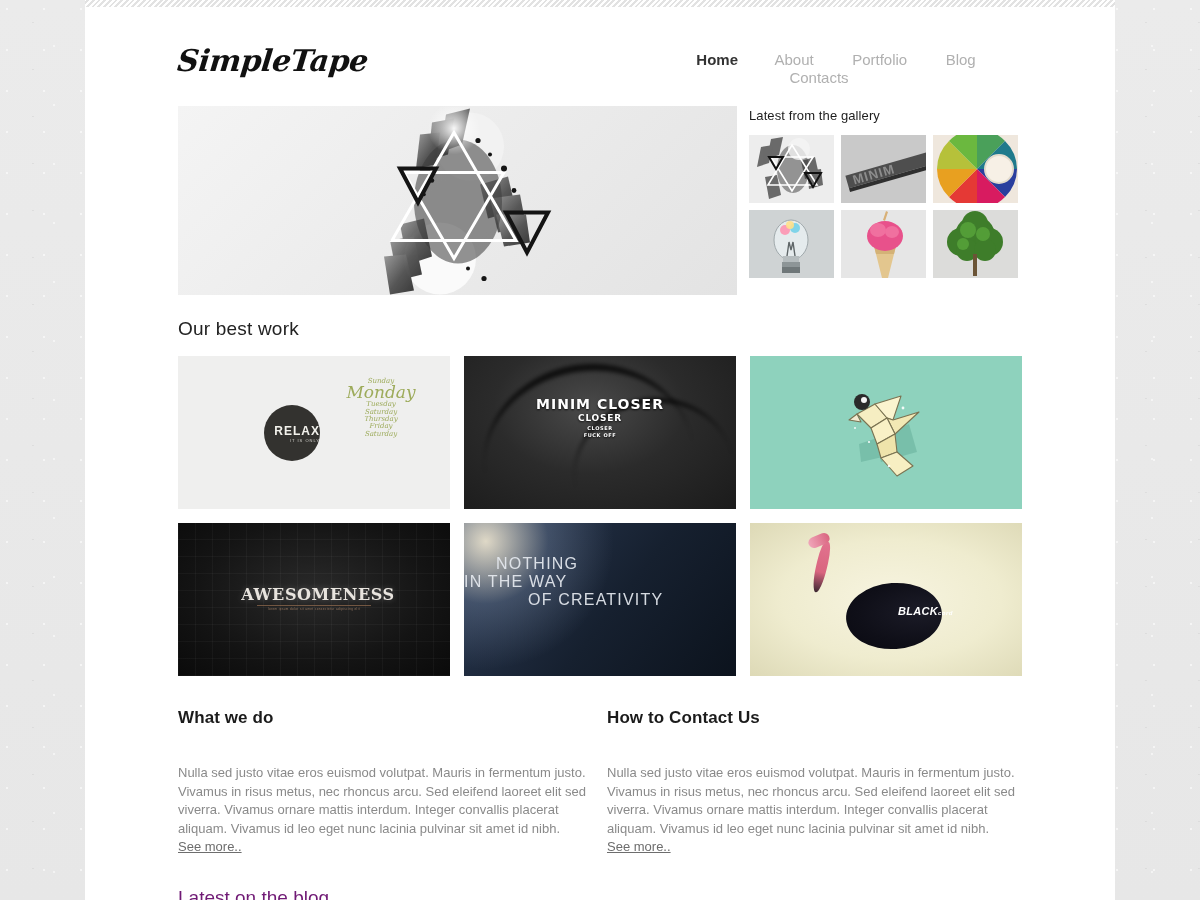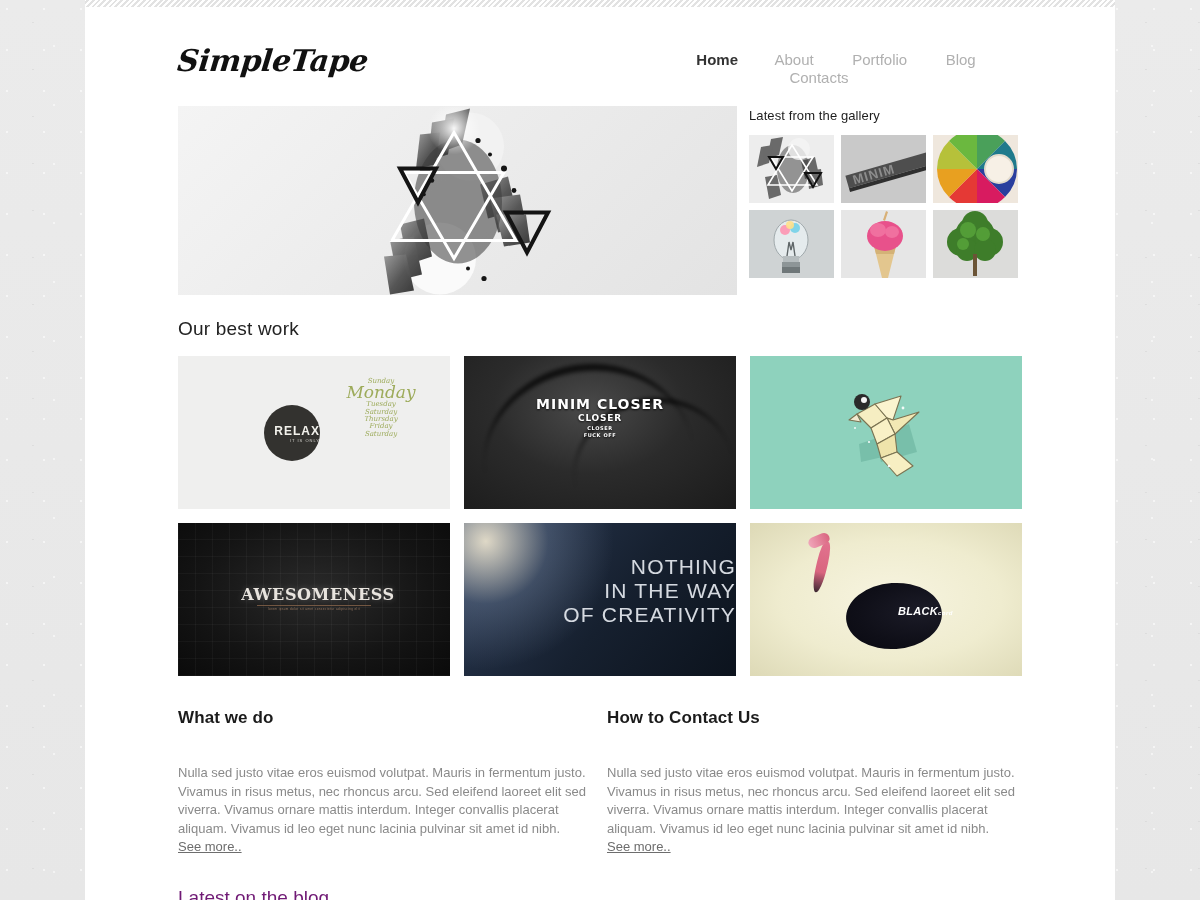--- a/index.html
+++ b/index.html
@@ -253,27 +253,26 @@
   
   .w-creativity {
     background:
       radial-gradient(circle at 8% 12%, rgba(255,245,220,.85) 0%, rgba(160,180,210,.25) 22%, transparent 45%),
       linear-gradient(128deg, #2b3a54 0%, #16202f 55%, #0c131d 100%);
   }
   .creativity-text {
     position: absolute;
     left: 0; right: 0; top: 32px;
     color: #e6eaf0;
-    font-size: 21px;
+    font-size: 16px;
     font-weight: 300;
     letter-spacing: 1.2px;
     line-height: 1.14;
     font-family: "Liberation Sans", sans-serif;
     opacity: .92;
-    text-align: right;
   }
   .creativity-text .r1 { padding-left: 32px; }
   .creativity-text .r2 { padding-left: 0px; }
   .creativity-text .r3 { padding-left: 64px; }
 
   
   .w-blackcord {
     background: radial-gradient(ellipse at 52% 50%, #f7f4e0 0%, #efeccf 55%, #ddd9b6 100%);
   }
   .flamingo-body {

